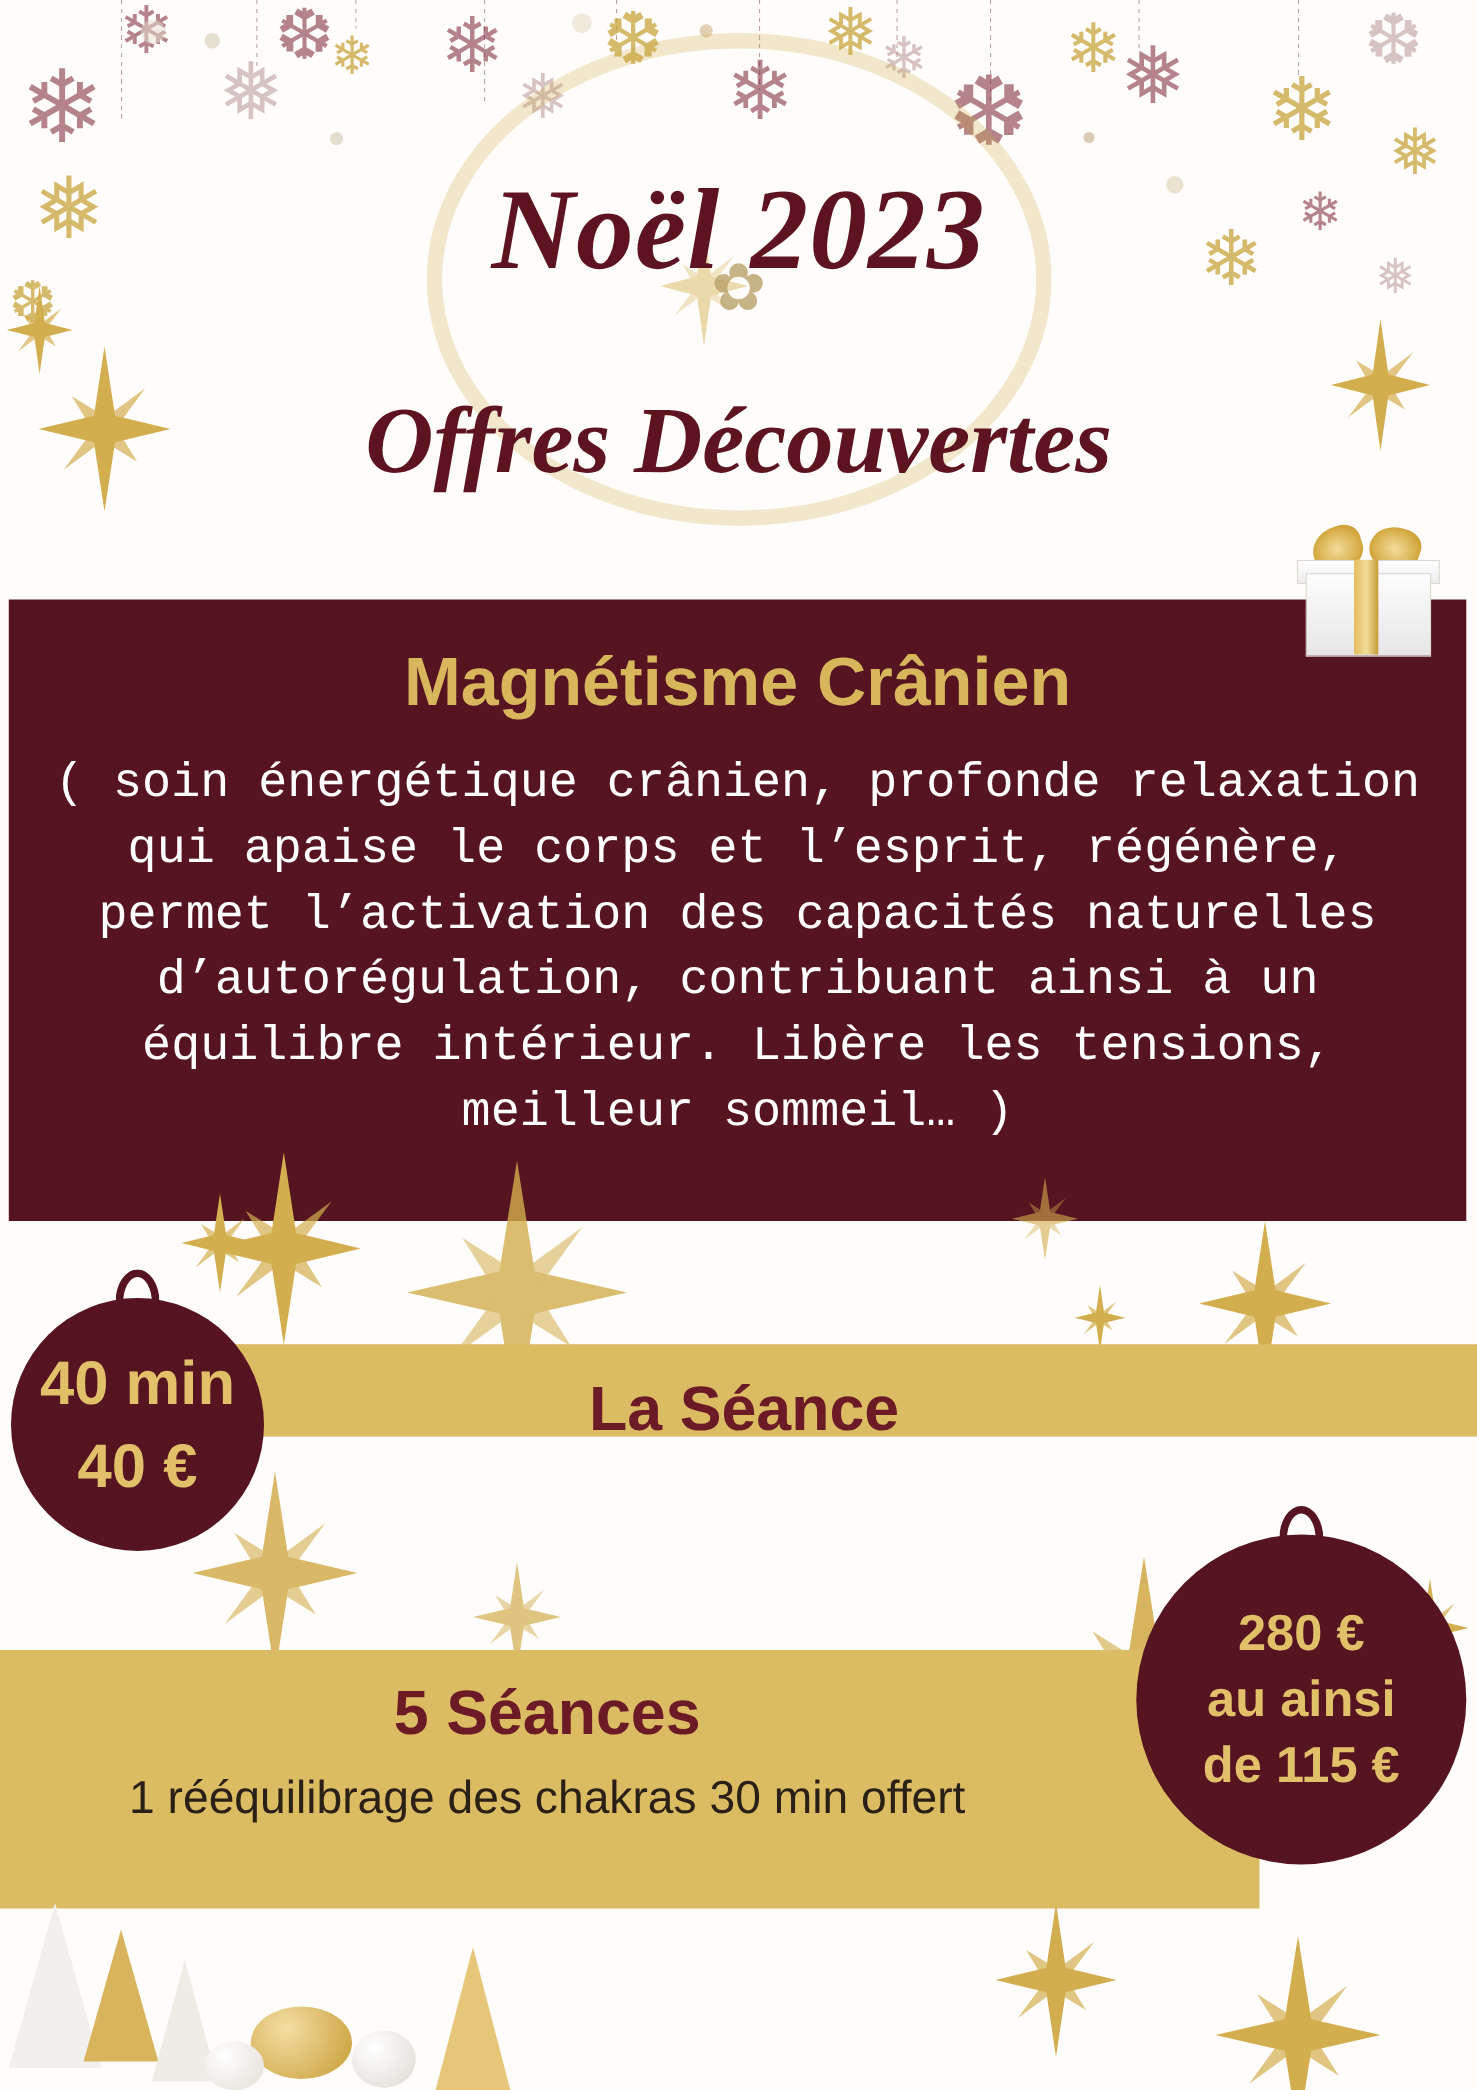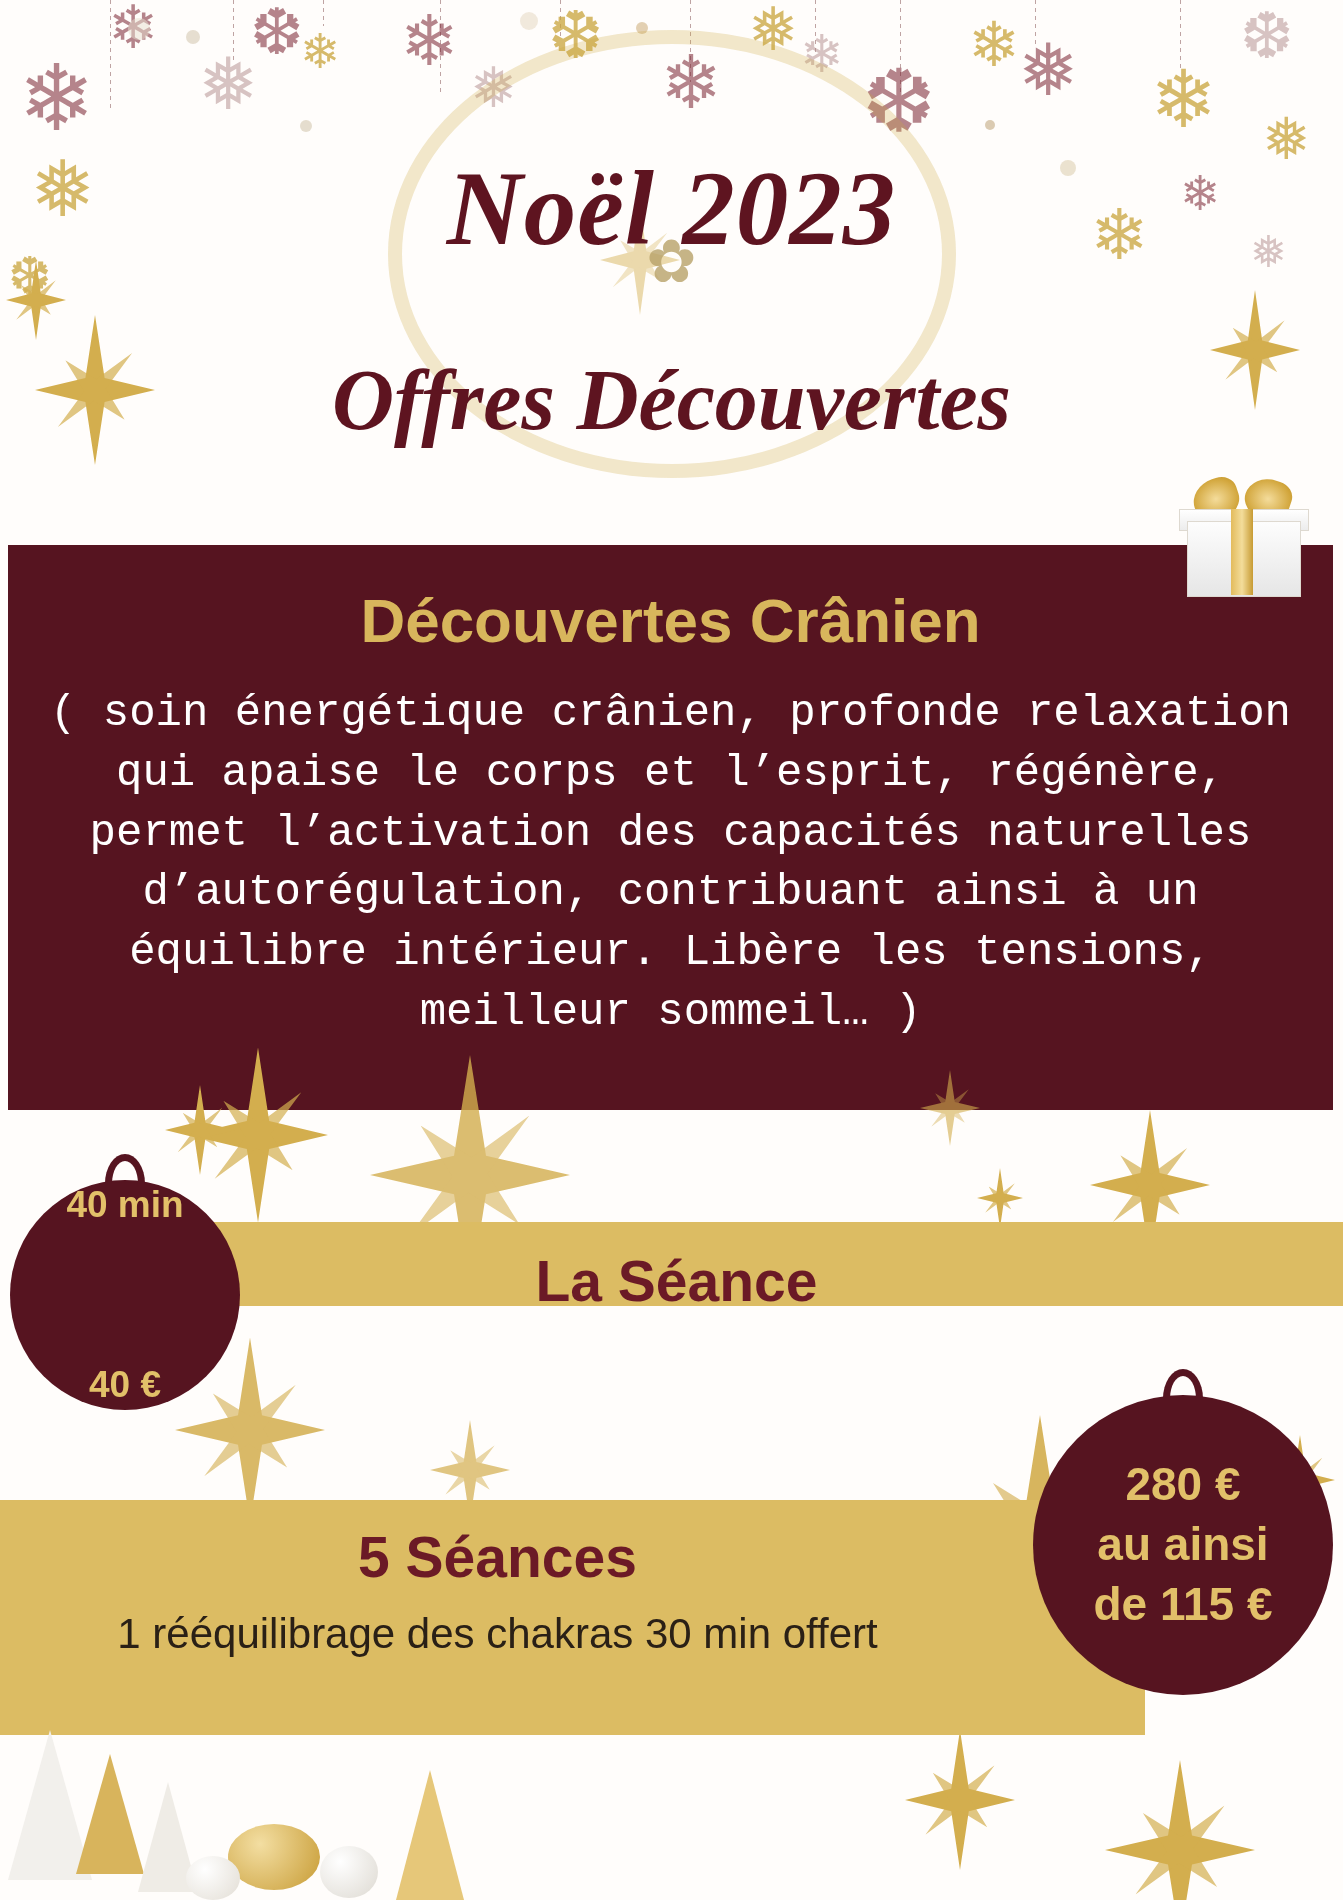--- a/index.html
+++ b/index.html
@@ -268,23 +268,22 @@
     width: 26px; height: 30px;
     border: 7px solid #561420;
     border-radius: 50% 50% 0 0 / 80% 80% 0 0;
     border-bottom: none;
   }
   .bauble-1 {
     left: 10px;
     top: 1180px;
     width: 230px;
     height: 230px;
-    font-size: 37px;
+    font-size: 56px;
     line-height: 1.35;
-    justify-content: space-between;
   }
   .bauble-2 {
     left: 1033px;
     top: 1395px;
     width: 300px;
     height: 300px;
     font-size: 46px;
     line-height: 1.30;
   }
   .cone {
@@ -357,21 +356,21 @@
 </div>
 
 <div class="panel">
   <div class="gift">
     <div class="gift-bow-l"></div>
     <div class="gift-bow-r"></div>
     <div class="gift-lid"></div>
     <div class="gift-box"></div>
     <div class="gift-band"></div>
   </div>
-  <div class="panel-title">Découvertes Crânien</div>
+  <div class="panel-title">Magnétisme Crânien</div>
   <div class="panel-body">( soin énergétique crânien, profonde relaxation qui apaise le corps et l’esprit, régénère, permet l’activation des capacités naturelles d’autorégulation, contribuant ainsi à un équilibre intérieur. Libère les tensions, meilleur sommeil… )</div>
 </div>
 
 <div>
   <div class="star4" style="left:258px; top:1135px; width:140px; height:175px;"></div>
   <div class="star4" style="left:470px; top:1175px; width:200px; height:240px; opacity:.8;"></div>
   <div class="star4" style="left:200px; top:1130px; width:70px;  height:90px;"></div>
   <div class="star4" style="left:1150px;top:1185px; width:120px; height:150px;"></div>
   <div class="star4" style="left:1000px;top:1198px; width:46px;  height:60px;"></div>
   <div class="star4" style="left:250px; top:1430px; width:150px; height:185px; opacity:.85;"></div>

